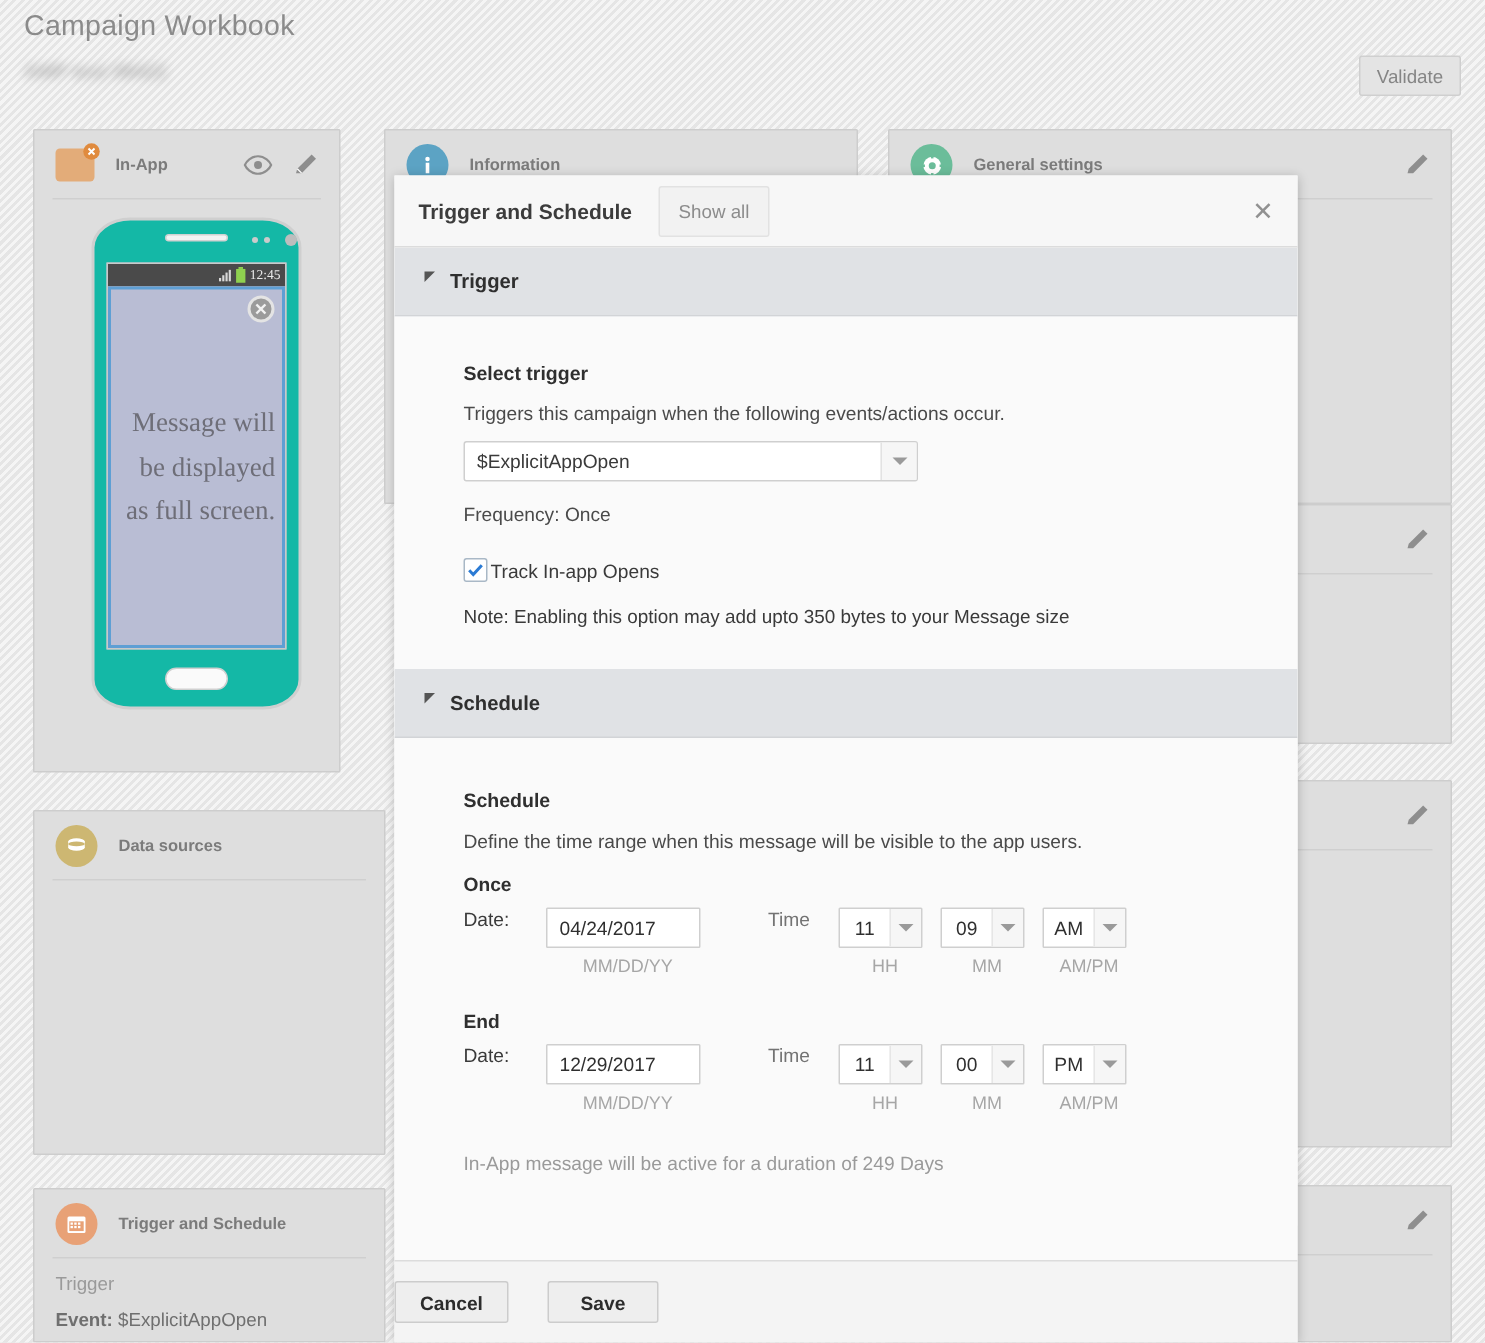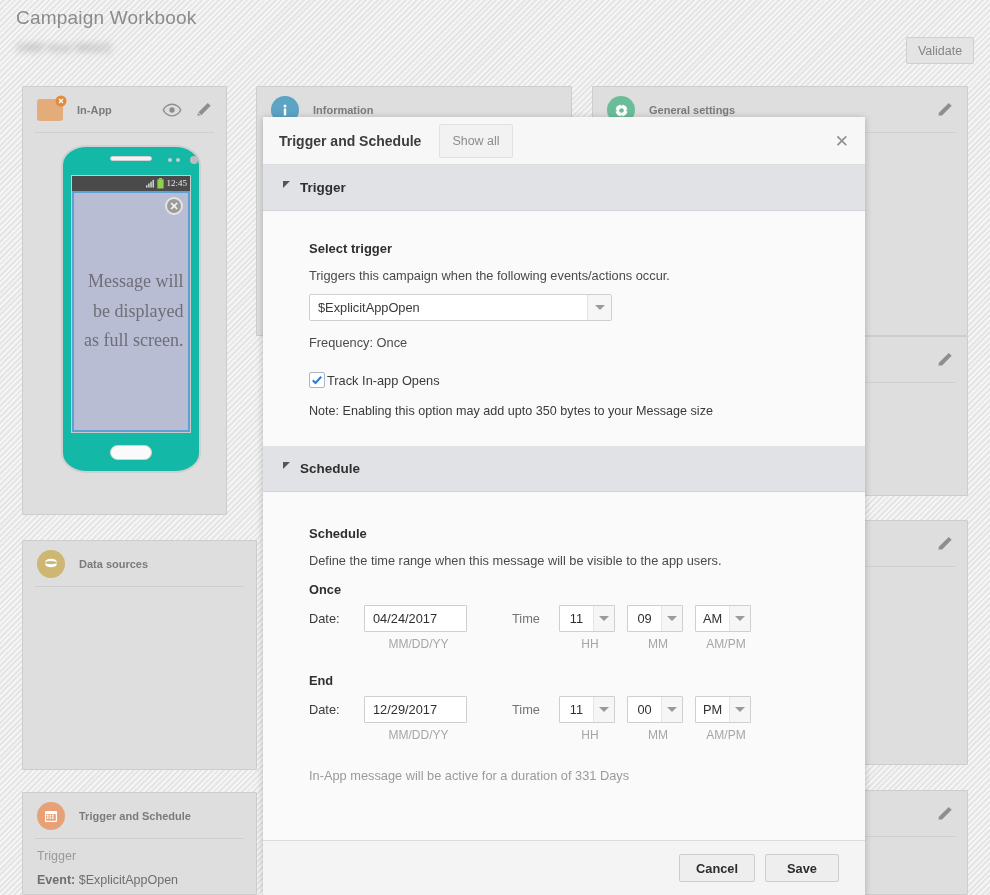--- a/index.html
+++ b/index.html
@@ -197,40 +197,40 @@
     border-radius: 2px; display: flex; align-items: center; justify-content: center;
     cursor: pointer;
   }
   .checkbox svg { display: block; }
   .check-label { font-size: 12.8px; color: #3a3a3a; }
   .note { font-size: 12.6px; color: #3a3a3a; }
 
   
   .sched-sub { font-size: 12.8px; color: #4a4a4a; margin-bottom: 14px; }
   .se-label { font-size: 12.8px; font-weight: bold; color: #2f2f2f; margin-bottom: 8px; }
-  .row { display: flex; align-items: center; }
+  .row { display: flex; }
   .date-lab { font-size: 12.8px; color: #3a3a3a; width: 55px; }
   .date-inp {
     width: 103px; height: 27px; border: 1px solid #cfcfcf; background: #fff;
     display: flex; align-items: center; padding: 0 8px;
     font-size: 12.8px; color: #2f2f2f; border-radius: 1px; cursor: text;
   }
   .time-lab { font-size: 12.8px; color: #737373; margin-left: 45px; width: 47px; }
   .tsel { display: inline-flex; height: 27px; border: 1px solid #cfcfcf; background: #fff; border-radius: 1px; cursor: pointer; }
   .tsel .v { width: 33px; display: flex; align-items: center; justify-content: center; font-size: 12.8px; color: #2f2f2f; }
   .tsel .a { width: 21px; border-left: 1px solid #e6e6e6; background: #f6f6f6; display: flex; align-items: center; justify-content: center; }
   .hint-row { display: flex; margin-top: 5px; }
   .hint { font-size: 12px; color: #a6a6a6; }
   .duration { font-size: 12.8px; color: #9a9a9a; margin-top: 26px; }
 
   .modal-foot {
     height: 55px; background: #f4f4f4;
     border-top: 1px solid #dcdcdc;
-    display: flex; align-items: center; justify-content: flex-end;
-    gap: 10px; padding-right: 26px; flex: none;
+    display: flex; align-items: center; justify-content: flex-start;
+    gap: 26px; padding-right: 26px; flex: none;
   }
   .fbtn {
     min-width: 74px; height: 28px; padding: 0 16px;
     background: #eeeeee; border: 1px solid #cccccc; border-radius: 2px;
     font-size: 12.8px; font-weight: bold; color: #2c2c2c;
     display: flex; align-items: center; justify-content: center; cursor: pointer;
   }
 </style>
 </head>
 <body>
@@ -506,21 +506,21 @@
             </div>
         </div>
       </div>
       <div class="hint-row">
         <div class="hint" style="margin-left:58px;width:103px;text-align:center;">MM/DD/YY</div>
         <div class="hint" style="margin-left:92px;width:56px;text-align:center;">HH</div>
         <div class="hint" style="margin-left:12px;width:56px;text-align:center;">MM</div>
         <div class="hint" style="margin-left:12px;width:56px;text-align:center;">AM/PM</div>
       </div>
 
-      <div class="duration">In-App message will be active for a duration of 331 Days</div>
+      <div class="duration">In-App message will be active for a duration of 249 Days</div>
     </div>
   </div>
 
   <div class="modal-foot">
     <div class="fbtn">
       <span>Cancel</span>
     </div>
     <div class="fbtn">
       <span>Save</span>
     </div>

